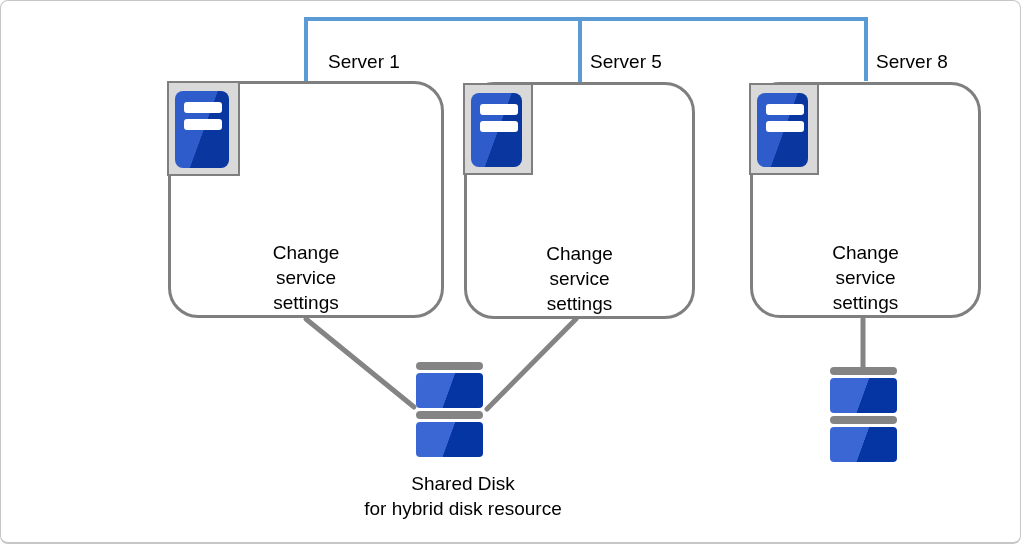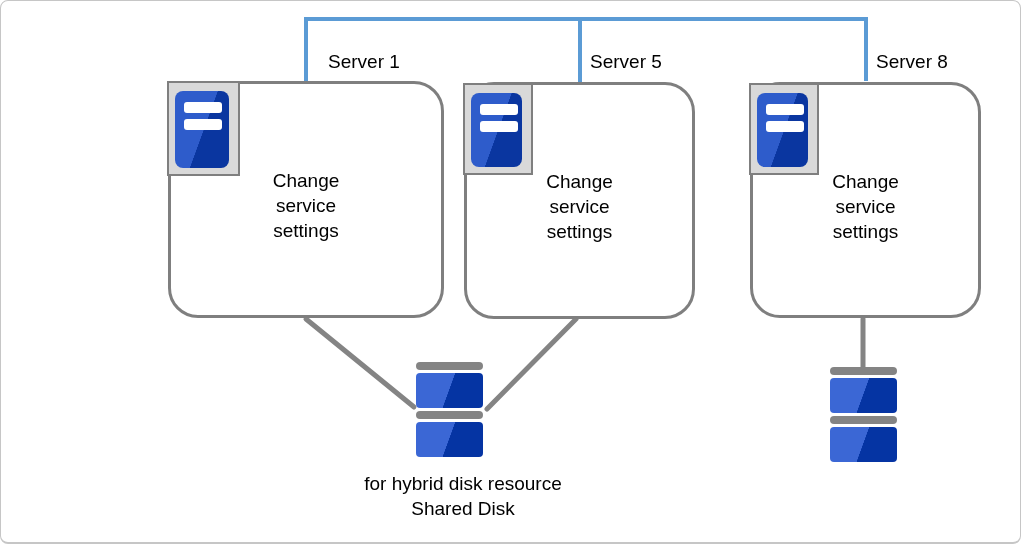--- a/index.html
+++ b/index.html
@@ -44,20 +44,21 @@
     white-space: nowrap;
   }
 
   .server-box {
     position: absolute;
     background: #ffffff;
     border: 3px solid var(--box-border, #7F7F7F);
     border-radius: 30px;
     display: flex;
     justify-content: center;
+    align-items: flex-end;
   }
   .action-text {
     margin-top: 84px;
     width: 96px;
     text-align: center;
     font-size: 19px;
     line-height: 25px;
   }
 
   .server-icon {
@@ -171,17 +172,17 @@
   </div>
 
   <div class="disk" style="left:829px;top:366px">
     <div class="cap"></div>
     <div class="platter"></div>
     <div class="cap"></div>
     <div class="platter"></div>
   </div>
 
   <div class="disk-label" style="left:312px;top:470px">
+    <div>Shared Disk</div>
     <div>for hybrid disk resource</div>
-    <div>Shared Disk</div>
   </div>
 
 </div>
 
 </body></html>

